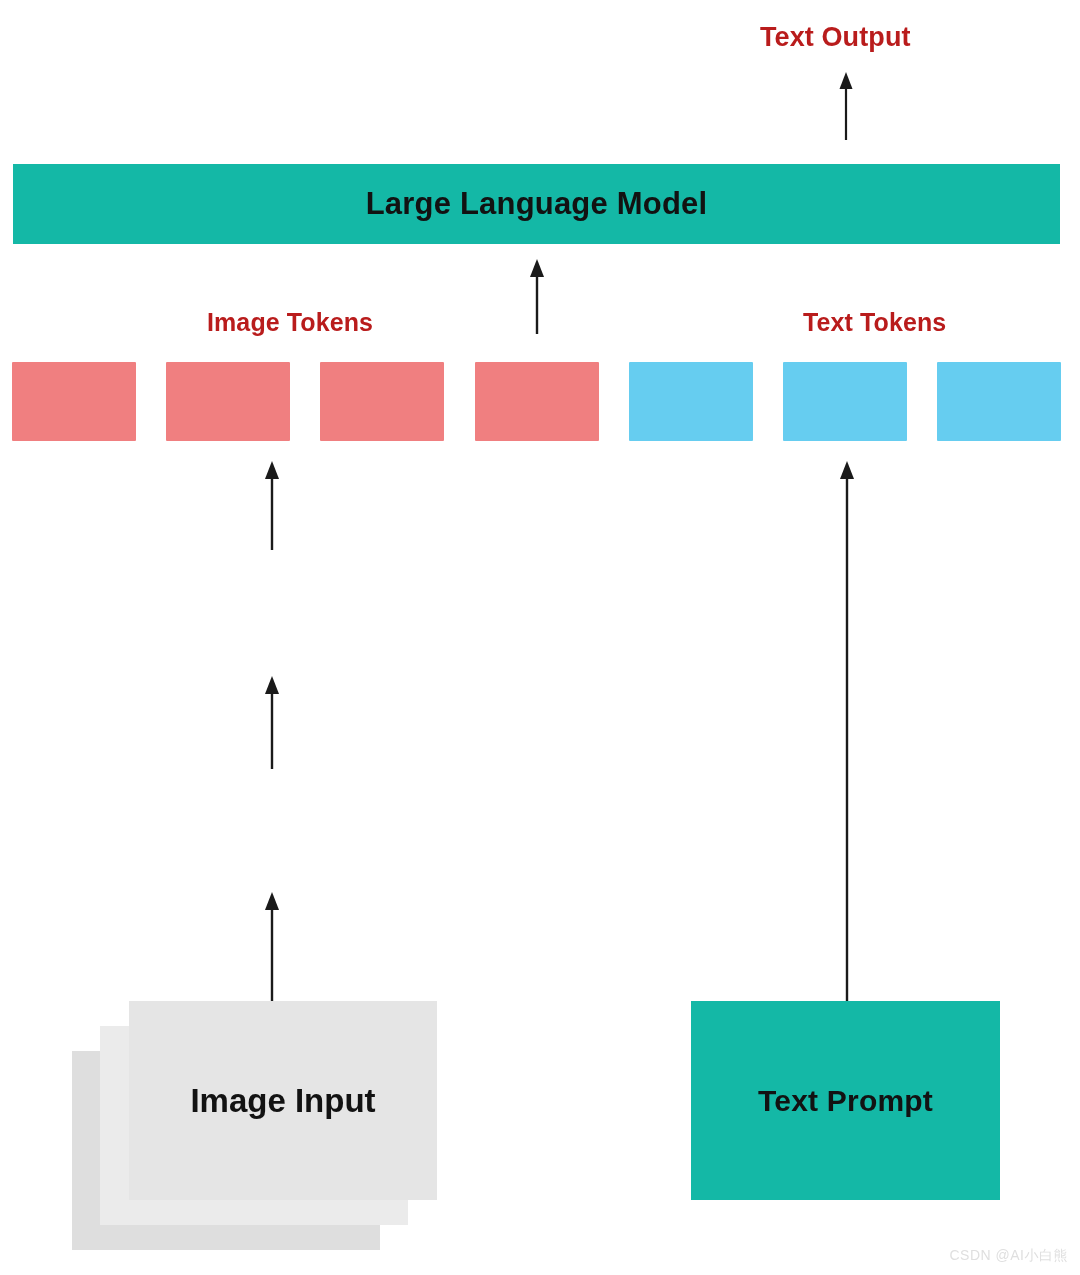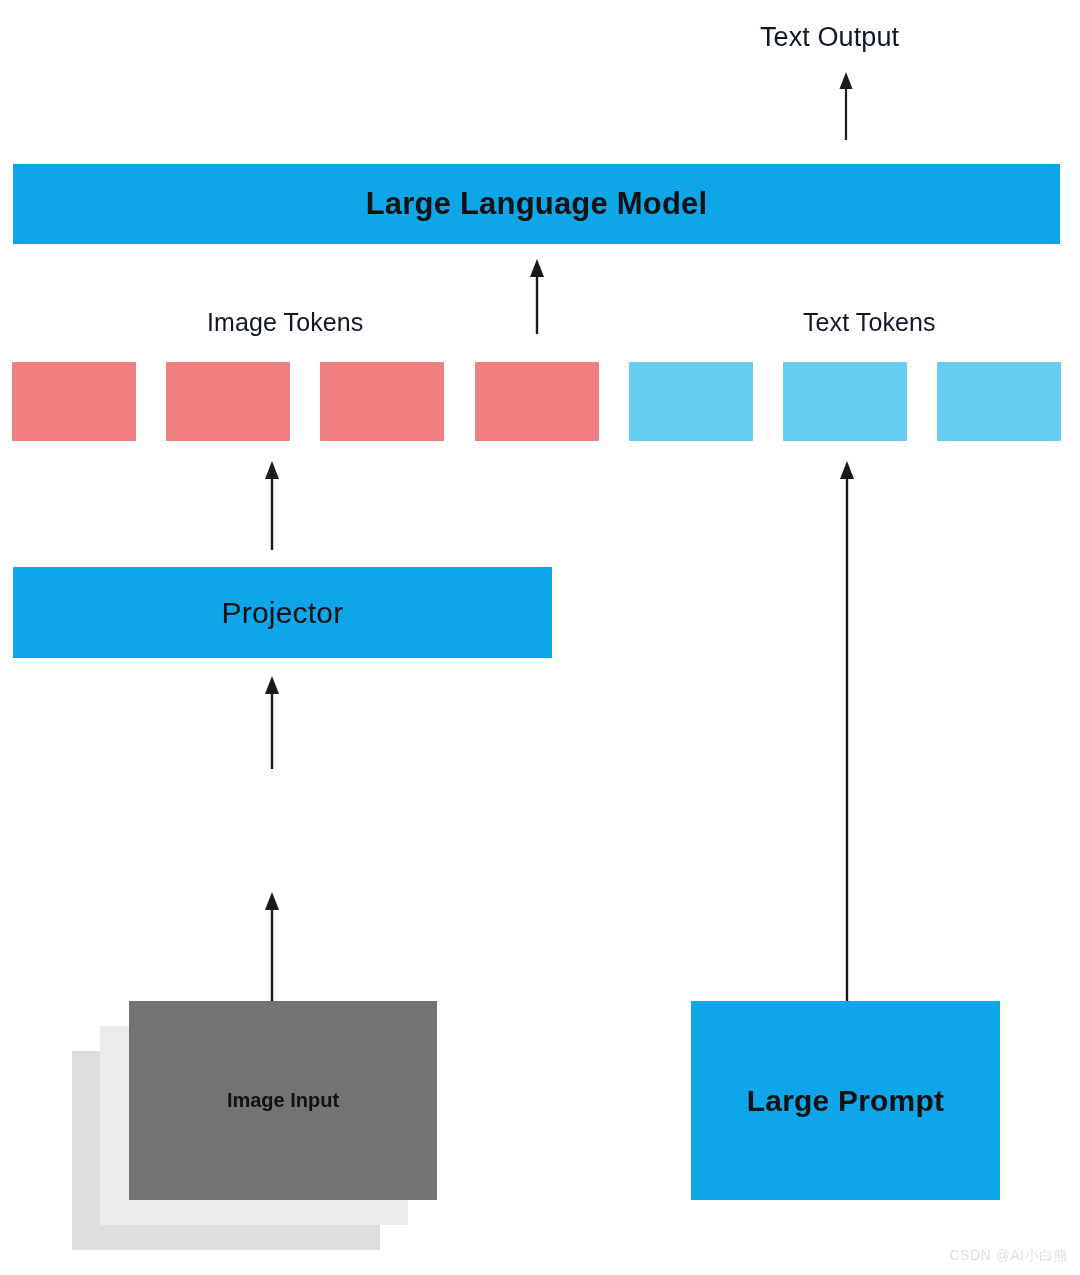--- a/index.html
+++ b/index.html
@@ -13,36 +13,36 @@
     position: relative;
     width: 1080px;
     height: 1275px;
     overflow: hidden;
     background: #ffffff;
   }
 
   
   .box {
     position: absolute;
-    background: #0ea5e9;
+    background: #14b8a6;
     display: flex;
     align-items: center;
     justify-content: center;
     color: #121212;
     letter-spacing: 0.2px;
   }
   .token {
     position: absolute;
     border-radius: 1px;
   }
   .label {
     position: absolute;
-    color: #0f172a;
+    color: #b91c1c;
     font-size: 25px;
-    font-weight: 400;
+    font-weight: 700;
     white-space: nowrap;
     letter-spacing: 0.1px;
   }
   .arrow { position: absolute; }
   .arrow svg { display: block; overflow: visible; }
 
   
   #text-output-label { left: 760px; top: 22px; font-size: 27px; }
   #arrow-llm-to-output { left: 820px; top: 70px; }
 
@@ -73,23 +73,23 @@
     font-size: 30px; font-weight: 600;
   }
   #arrow-input-to-encoder { left: 255px; top: 889px; }
 
   
   #image-input-stack { position: absolute; left: 72px; top: 1001px; width: 365px; height: 249px; }
   .stack-card { position: absolute; width: 308px; height: 199px; }
   #stack-card-back   { left: 0px;  top: 50px; background: #dedede; }
   #stack-card-middle { left: 28px; top: 25px; background: #ebebeb; }
   #stack-card-front  {
-    left: 57px; top: 0px; background: #737373;
+    left: 57px; top: 0px; background: #e5e5e5;
     display: flex; align-items: center; justify-content: center;
-    font-size: 20px; font-weight: 600; color: #121212;
+    font-size: 33px; font-weight: 600; color: #121212;
   }
 
   #text-prompt-box {
     left: 691px; top: 1001px; width: 309px; height: 199px;
     font-size: 30px; font-weight: 600;
   }
 
   #watermark {
     position: absolute; right: 12px; bottom: 10px;
     font-size: 14px; color: #dfdfdf; letter-spacing: 0.5px;
@@ -139,21 +139,20 @@
     </svg>
   </div>
 
   <div class="arrow" id="arrow-prompt-to-tokens">
     <svg width="52" height="545" viewBox="0 0 52 545">
       <line x1="17" y1="545" x2="17" y2="16" stroke="#1a1a1a" stroke-width="2.4"></line>
       <polygon points="17,3 10,21 24,21" fill="#1a1a1a"></polygon>
     </svg>
   </div>
 
-  <div class="box" id="projector-box">Projector</div>
 
   <div class="arrow" id="arrow-encoder-to-projector">
     <svg width="52" height="96" viewBox="0 0 52 96">
       <line x1="17" y1="96" x2="17" y2="16" stroke="#1a1a1a" stroke-width="2.4"></line>
       <polygon points="17,3 10,21 24,21" fill="#1a1a1a"></polygon>
     </svg>
   </div>
 
 
   <div class="arrow" id="arrow-input-to-encoder">
@@ -162,17 +161,17 @@
       <polygon points="17,3 10,21 24,21" fill="#1a1a1a"></polygon>
     </svg>
   </div>
 
   <div id="image-input-stack">
     <div class="stack-card" id="stack-card-back"></div>
     <div class="stack-card" id="stack-card-middle"></div>
     <div class="stack-card" id="stack-card-front">Image Input</div>
   </div>
 
-  <div class="box" id="text-prompt-box">Large Prompt</div>
+  <div class="box" id="text-prompt-box">Text Prompt</div>
 
   <div id="watermark">CSDN @AI小白熊</div>
 
 </div>
 
 </body></html>

